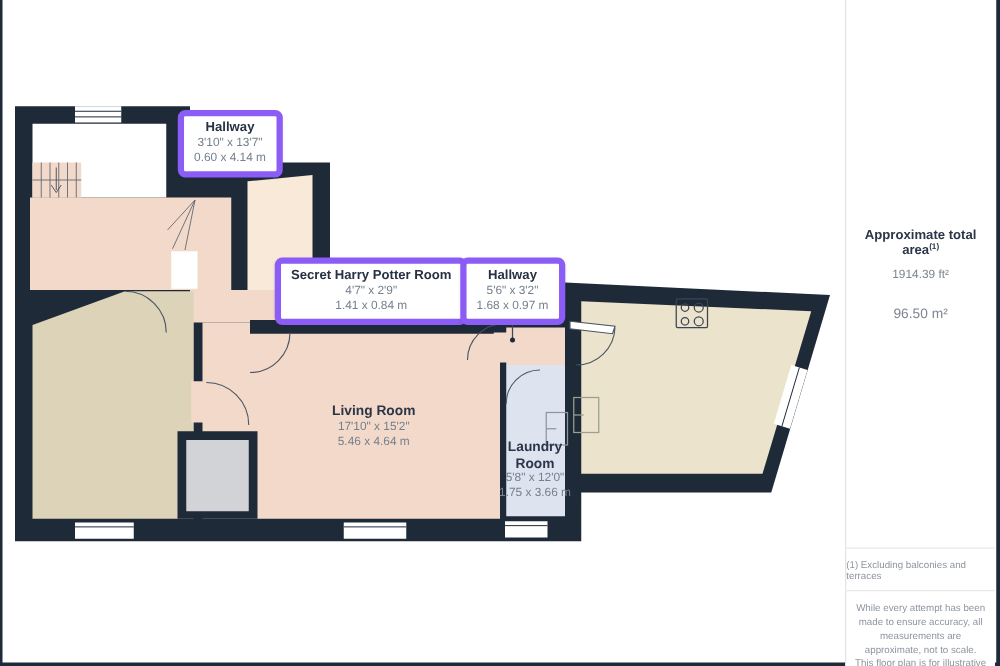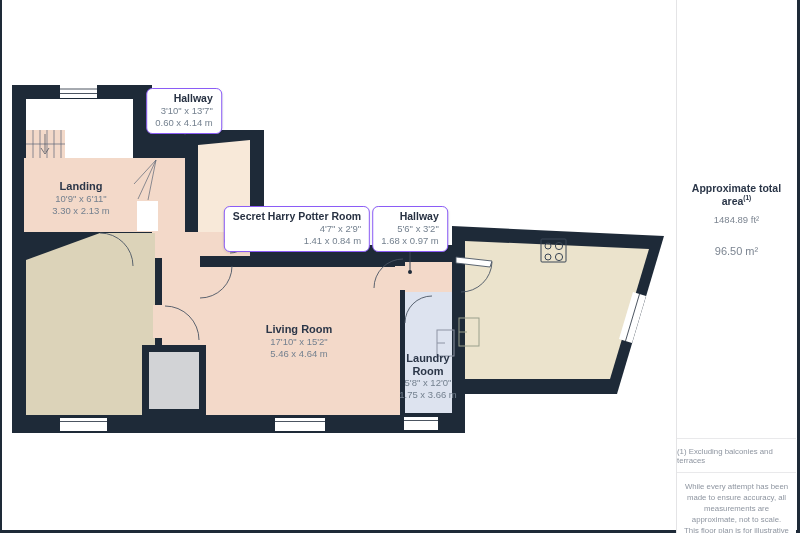--- a/index.html
+++ b/index.html
@@ -13,22 +13,22 @@
 
   .plan-svg{position:absolute;left:0;top:0;}
 
   
   .room-label{position:absolute;transform:translateX(-50%);text-align:center;pointer-events:none;z-index:3;}
   .room-label .rname{font-size:11px;font-weight:bold;color:#2b3648;line-height:1.15;white-space:nowrap;}
   .room-label .rname.wrap{white-space:normal;width:64px;margin:0 auto;text-align:center;}
   .room-label .rdim{font-size:9.5px;color:#74818f;line-height:1.25;white-space:nowrap;}
 
   
-  .callout{position:absolute;transform:translateX(-50%);background:#ffffff;border:1px solid #8b5cf6;
-           border-radius:6px;padding:3px 8px 4px 8px;text-align:right;z-index:4;
+  .callout{position:absolute;transform:translateX(-50%);background:#ffffff;border:5px solid #8b5cf6;
+           border-radius:6px;padding:3px 8px 4px 8px;text-align:center;z-index:4;
            box-shadow:0 1px 2px rgba(30,42,56,0.10);}
   .callout .cname{font-size:10.5px;font-weight:bold;color:#273142;line-height:1.25;white-space:nowrap;}
   .callout .cdim{font-size:9.5px;color:#74818f;line-height:1.25;white-space:nowrap;}
 
   
   .sidebar{position:absolute;left:676px;top:0;width:120px;height:533px;background:#ffffff;
            border-left:1px solid #e4e4e6;box-sizing:border-box;z-index:2;}
   .total-area{position:absolute;left:0;top:182px;width:100%;text-align:center;}
   .ta-title{font-size:10.5px;font-weight:bold;color:#2b3648;}
   .ta-title sup{font-size:6.5px;font-weight:bold;color:#2b3648;}
@@ -132,25 +132,20 @@
     <g stroke="#3c4654" stroke-width="1">
       <line x1="185" y1="123" x2="185" y2="137"></line>
         <circle cx="185" cy="137" r="2" fill="#1e2a38" stroke="none"></circle>
       <line x1="246" y1="243" x2="227" y2="241"></line>
         <circle cx="226" cy="241" r="2" fill="#1e2a38" stroke="none"></circle>
       <line x1="410" y1="240" x2="410" y2="272"></line>
         <circle cx="410" cy="272" r="2" fill="#1e2a38" stroke="none"></circle>
     </g>
   </svg>
 
-  <div class="room-label" style="left:81px;top:180px;">
-    <div class="rname">Landing</div>
-    <div class="rdim">10'9" x 6'11"</div>
-    <div class="rdim">3.30 x 2.13 m</div>
-  </div>
   <div class="room-label" style="left:299px;top:323px;">
     <div class="rname">Living Room</div>
     <div class="rdim">17'10" x 15'2"</div>
     <div class="rdim">5.46 x 4.64 m</div>
   </div>
   <div class="room-label" style="left:428px;top:352px;">
     <div class="rname wrap">Laundry Room</div>
     <div class="rdim">5'8" x 12'0"</div>
     <div class="rdim">1.75 x 3.66 m</div>
   </div>
@@ -167,21 +162,21 @@
   </div>
   <div class="callout" style="left:410px;top:206px;">
     <div class="cname">Hallway</div>
     <div class="cdim">5'6" x 3'2"</div>
     <div class="cdim">1.68 x 0.97 m</div>
   </div>
 
   <aside class="sidebar">
     <div class="total-area">
       <div class="ta-title"><span>Approximate total area</span><sup>(1)</sup></div>
-      <div class="ta-ft">1484.89 ft²</div>
+      <div class="ta-ft">1914.39 ft²</div>
       <div class="ta-m">96.50 m²</div>
     </div>
     <div class="sb-footnote">
       <span>(1) Excluding balconies and terraces</span>
     </div>
     <div class="sb-legal">
       <div class="legal-text">While every attempt has been made to ensure accuracy, all measurements are approximate, not to scale. This floor plan is for illustrative purposes only.</div>
 
     </div>
   </aside>

